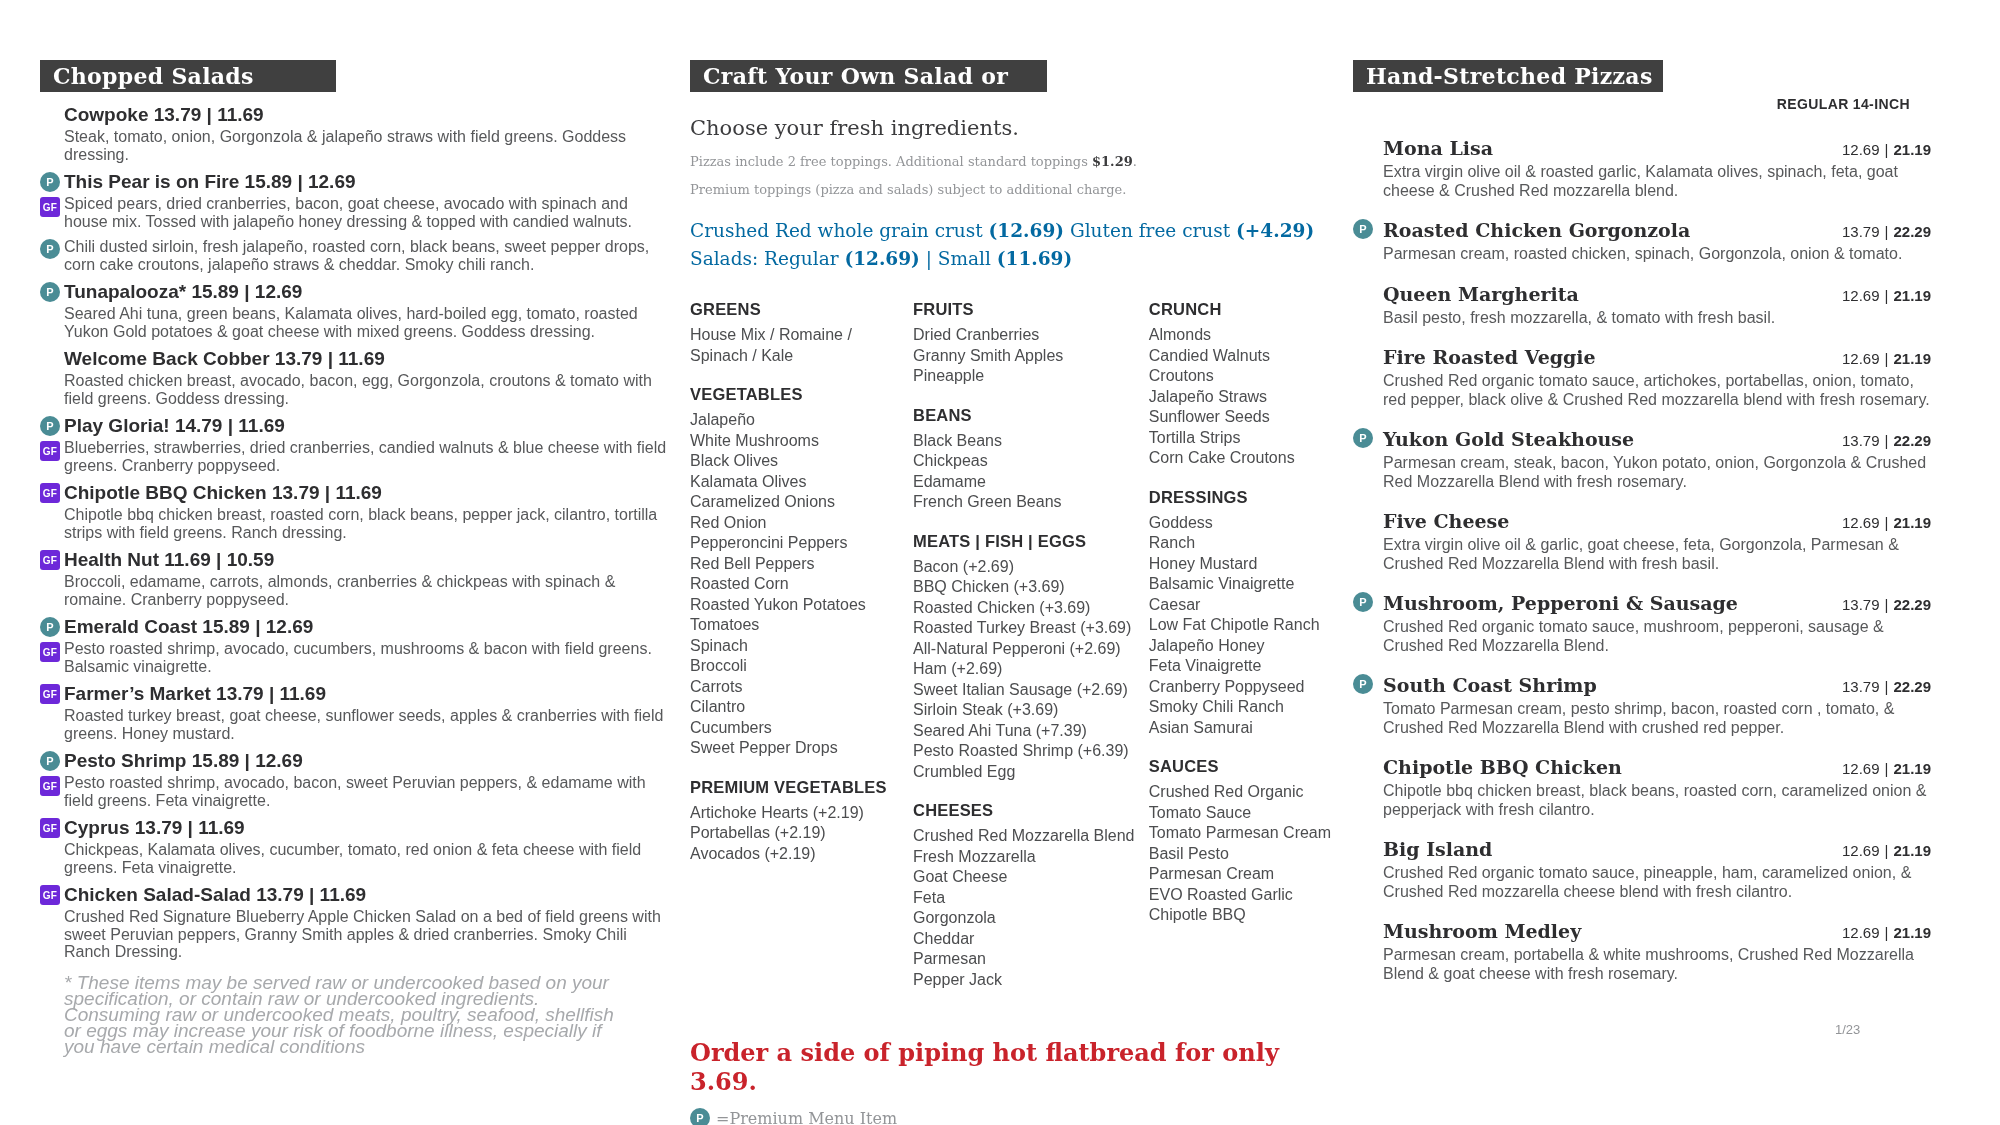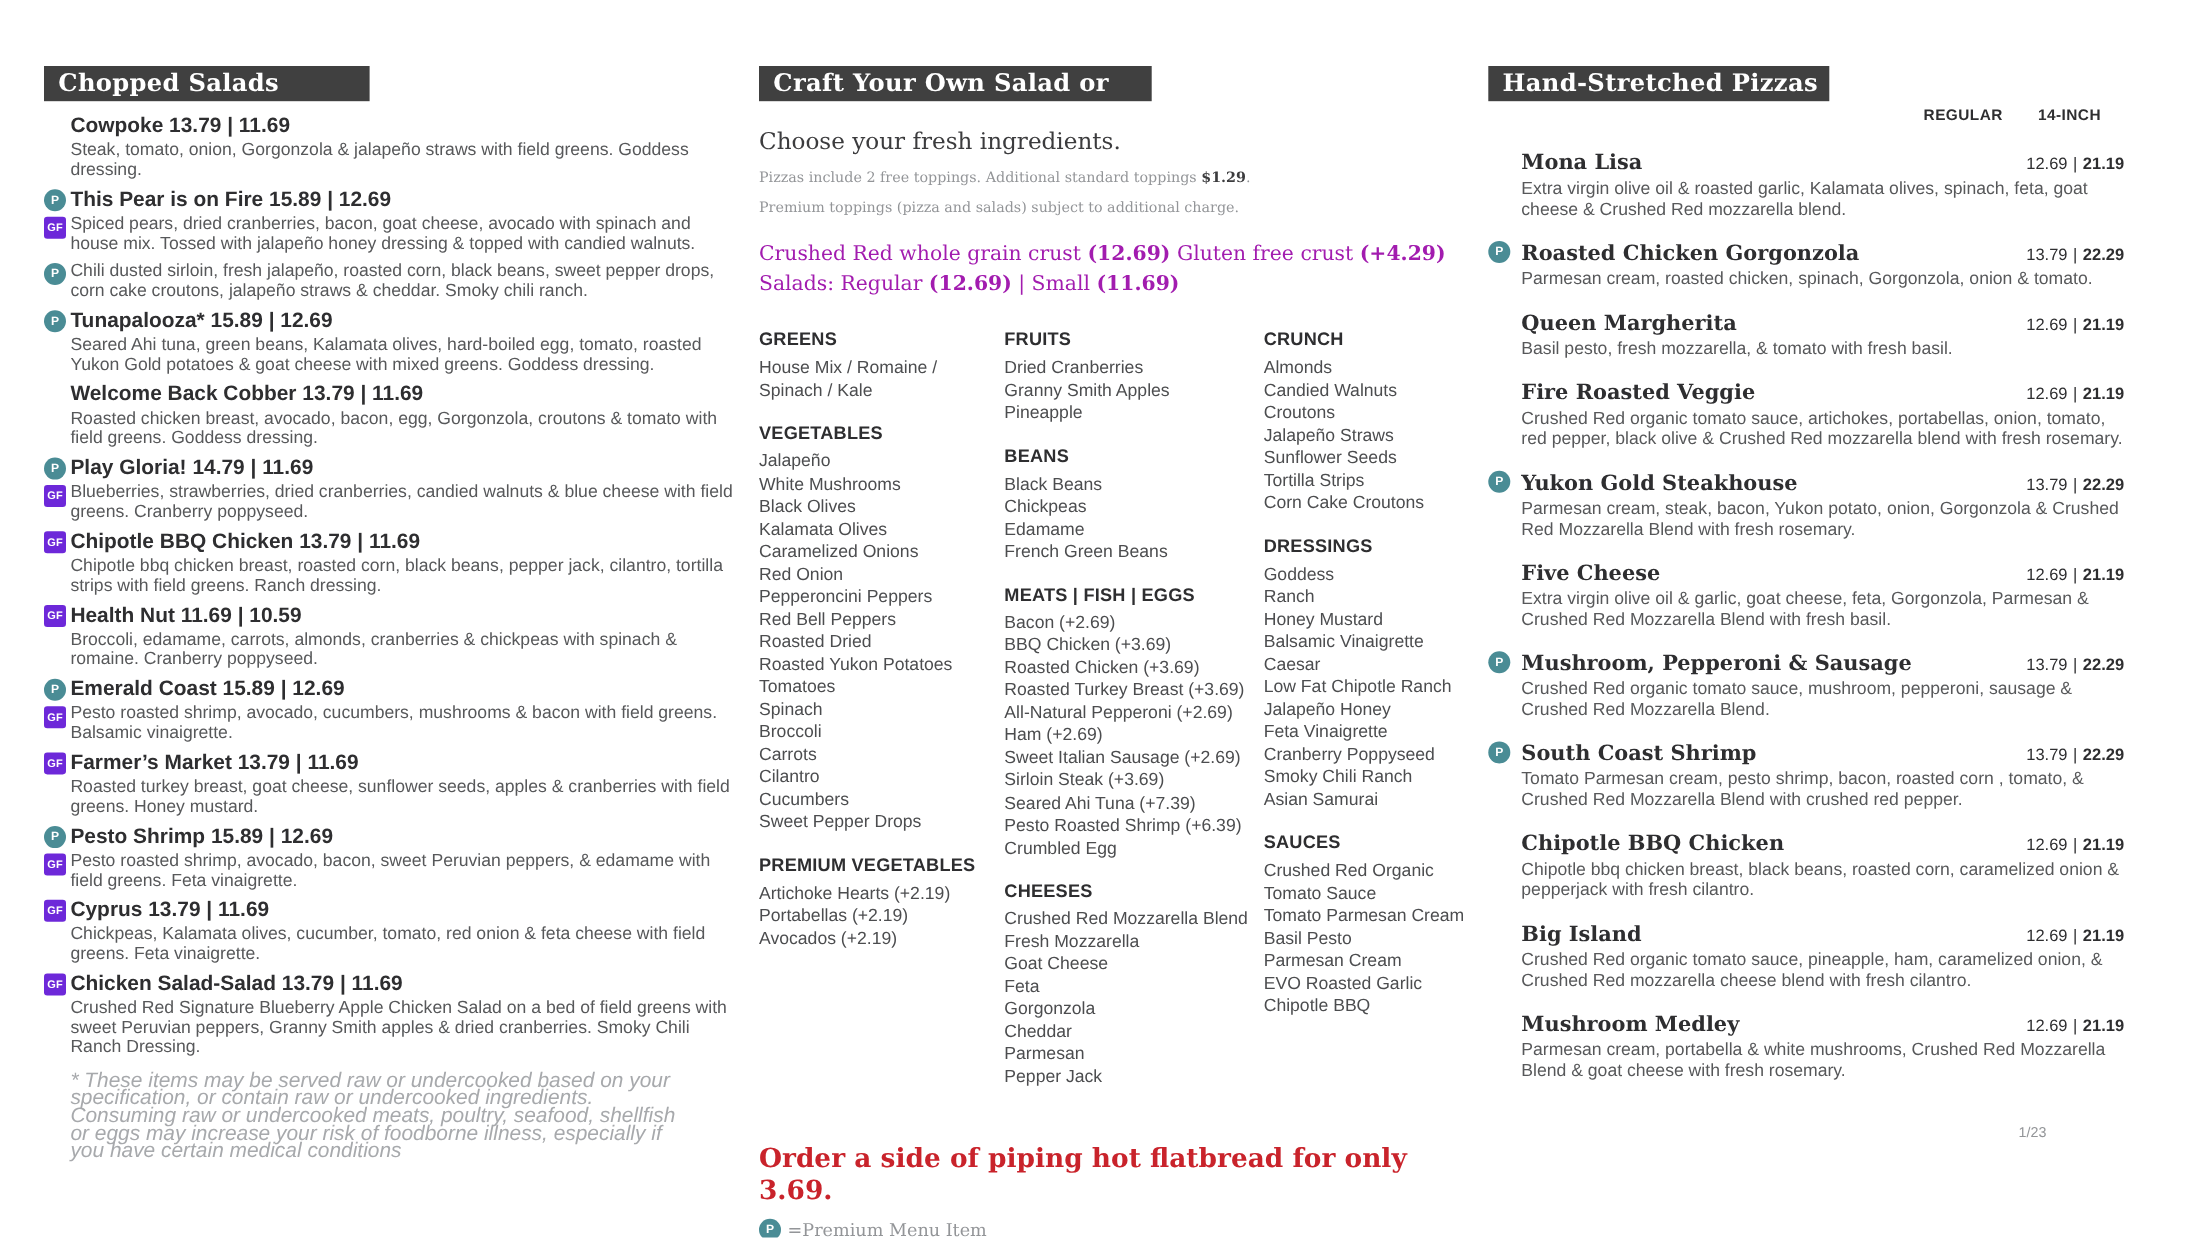--- a/index.html
+++ b/index.html
@@ -30,36 +30,36 @@
   .item-desc{font-size:16px;line-height:17.5px;color:#57585a;width:605px;}
   .footnote{margin:14px 0 0;padding-left:24px;font-style:italic;font-size:19px;
        line-height:16px;color:#a7a9ac;width:565px;}
 
   
   .intro-h{font-family:"DejaVu Serif",serif;font-size:21px;font-weight:500;color:#3c3c3e;
        margin:24px 0 8px;}
   .intro-line{font-family:"DejaVu Serif",serif;font-size:13px;line-height:28px;color:#939598;margin:0;}
   .intro-line b{color:#3c3c3e;}
   .red-lines{font-family:"DejaVu Serif",serif;font-size:18.5px;line-height:28px;
-       color:#a21caf;margin-top:13px;}
+       color:#0369a1;margin-top:13px;}
   .red-lines .rb{font-weight:bold;}
   .ingredients{display:flex;margin-top:26px;}
   .ing-col{width:215px;margin-right:12px;}
   .ing-col.c1{width:228px;}
   .ing-col.c2{width:205px;margin-right:0;}
   .ing-section{margin-bottom:18px;}
   .ing-heading{font-size:16.5px;font-weight:bold;letter-spacing:.2px;color:#2e2e30;margin-bottom:5px;line-height:21px;}
   .ing-item{font-size:16px;line-height:20.5px;color:#4c4d4f;}
   .flatbread{font-family:"DejaVu Serif",serif;font-weight:bold;font-size:24px;color:#c9232b;margin-top:30px;}
   .legend{margin-top:12px;}
   .legend-row{display:flex;align-items:center;gap:6px;margin-bottom:6px;
        font-family:"DejaVu Serif",serif;font-size:16px;color:#939598;}
 
   
-  .pizza-col-labels{position:absolute;top:36px;right:28px;display:flex;gap:32px;
+  .pizza-col-labels{position:absolute;top:36px;right:28px;display:flex;gap:4px;
        font-size:14px;font-weight:bold;letter-spacing:.4px;color:#2e2e30;}
   #pizzas-list{margin-top:44px;}
   .pizza-item{position:relative;padding-left:30px;margin-bottom:18px;}
   .pizza-title-row{display:flex;justify-content:space-between;align-items:baseline;width:548px;}
   .pizza-name{font-family:"DejaVu Serif",serif;font-weight:bold;font-size:19px;line-height:24px;color:#2e2e30;}
   .pizza-price{font-size:15px;color:#2e2e30;white-space:nowrap;}
   .pizza-price .psep{margin:0 5px;}
   .pizza-price b{font-weight:bold;}
   .pizza-desc{font-size:16px;line-height:18.5px;color:#57585a;margin-top:3px;width:548px;}
 
@@ -187,21 +187,21 @@
         <div class="ing-section">
           <div class="ing-heading">VEGETABLES</div>
           <div class="ing-item">Jalapeño</div>
           <div class="ing-item">White Mushrooms</div>
           <div class="ing-item">Black Olives</div>
           <div class="ing-item">Kalamata Olives</div>
           <div class="ing-item">Caramelized Onions</div>
           <div class="ing-item">Red Onion</div>
           <div class="ing-item">Pepperoncini Peppers</div>
           <div class="ing-item">Red Bell Peppers</div>
-          <div class="ing-item">Roasted Dried</div>
+          <div class="ing-item">Roasted Corn</div>
           <div class="ing-item">Roasted Yukon Potatoes</div>
           <div class="ing-item">Tomatoes</div>
           <div class="ing-item">Spinach</div>
           <div class="ing-item">Broccoli</div>
           <div class="ing-item">Carrots</div>
           <div class="ing-item">Cilantro</div>
           <div class="ing-item">Cucumbers</div>
           <div class="ing-item">Sweet Pepper Drops</div>
         </div>
         <div class="ing-section">

